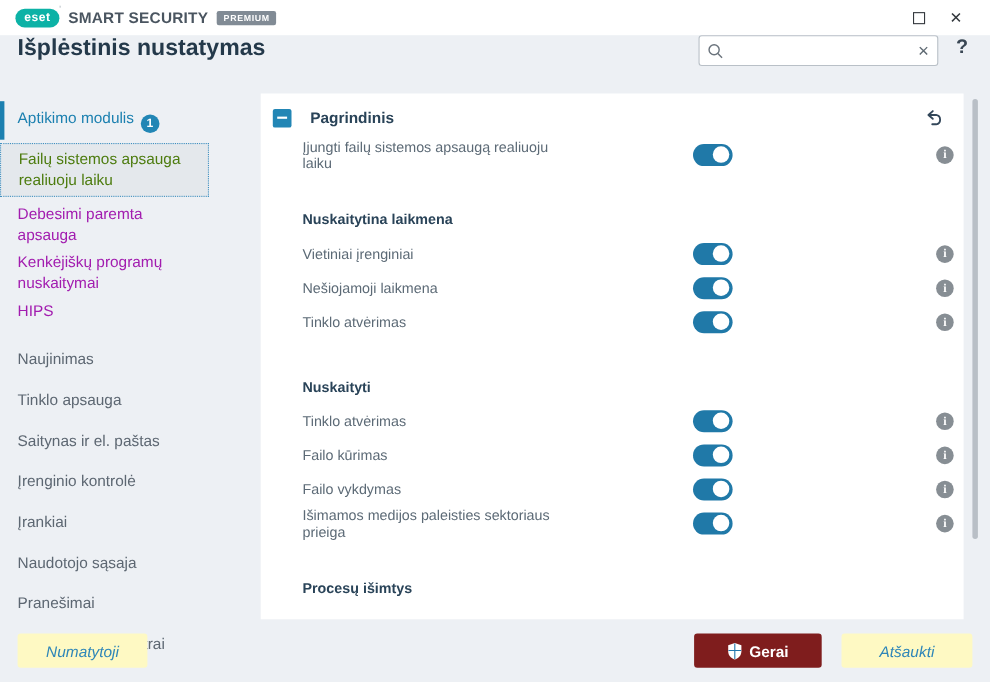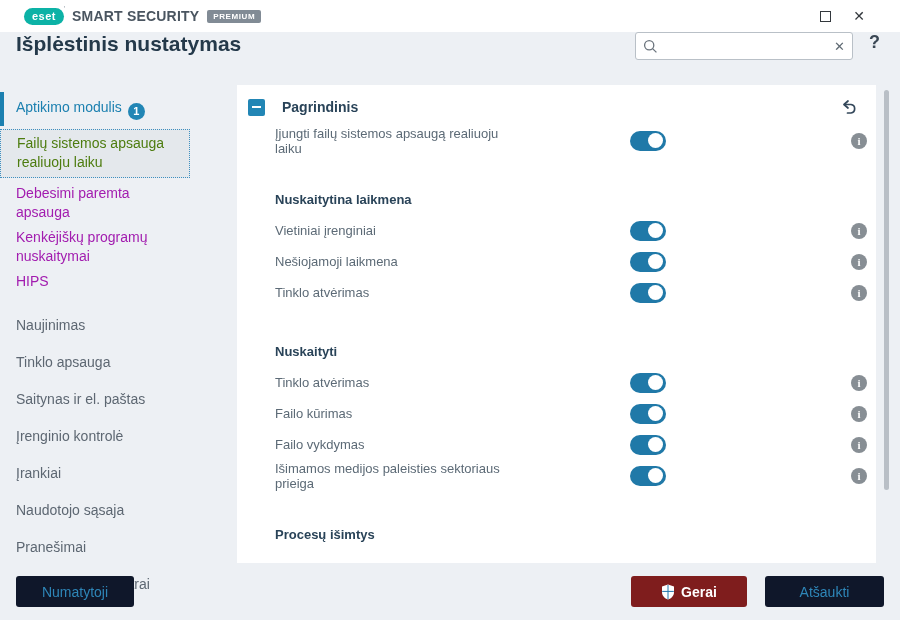--- a/index.html
+++ b/index.html
@@ -7,21 +7,21 @@
   body {
     font-family:"Liberation Sans", sans-serif;
     background:#edf0f4;
     position:relative;
     overflow:hidden;
     color:#44505a;
   }
   
   .titlebar {
     position:absolute; top:0; left:0; width:900px; height:32px;
-    background:#ffffff; display:flex; align-items:center; padding:0 24px;
+    background:#ffffff; display:flex; align-items:center; padding:0 14px;
   }
   .eset-logo {
     background:#0cb2a6;
     color:#fff; font-weight:bold; font-size:11px; letter-spacing:.5px;
     border-radius:9px; padding:2px 8px 3px 8px; margin-right:8px;
     font-style:normal; position:relative;
   }
   .eset-logo .reg { position:absolute; top:-3px; right:-2px; font-size:7px; color:#b9c0c7; }
   .product-name { color:#4a5560; font-size:14px; font-weight:600; letter-spacing:.2px; margin-right:8px; }
   .edition-badge {
@@ -105,21 +105,21 @@
     position:absolute; right:11px; top:90px; width:5px; height:400px;
     background:#b9bfc6; border-radius:3px; cursor:pointer;
   }
   
   .footer { position:absolute; left:0; bottom:0; width:900px; height:55px; }
   .btn {
     position:absolute; bottom:13px; height:31px; border:none; border-radius:3px;
     font-size:14px; font-family:"Liberation Sans", sans-serif; cursor:pointer;
     display:flex; align-items:center; justify-content:center;
   }
-  .btn-light { background:#0f172a; color:#2e86b8; }
+  .btn-light { background:#fef9c3; color:#2e86b8;font-style:italic; }
   .btn-primary { background:#7f1d1d; color:#ffffff; font-weight:600; }
   .btn-default { left:16px; width:118px; }
   .btn-ok { left:631px; width:116px; }
   .btn-cancel { left:765px; width:119px; }
   .btn-ok .shield { margin-right:6px; display:block; }
 </style>
 </head>
 <body>
 
 <div class="titlebar">

